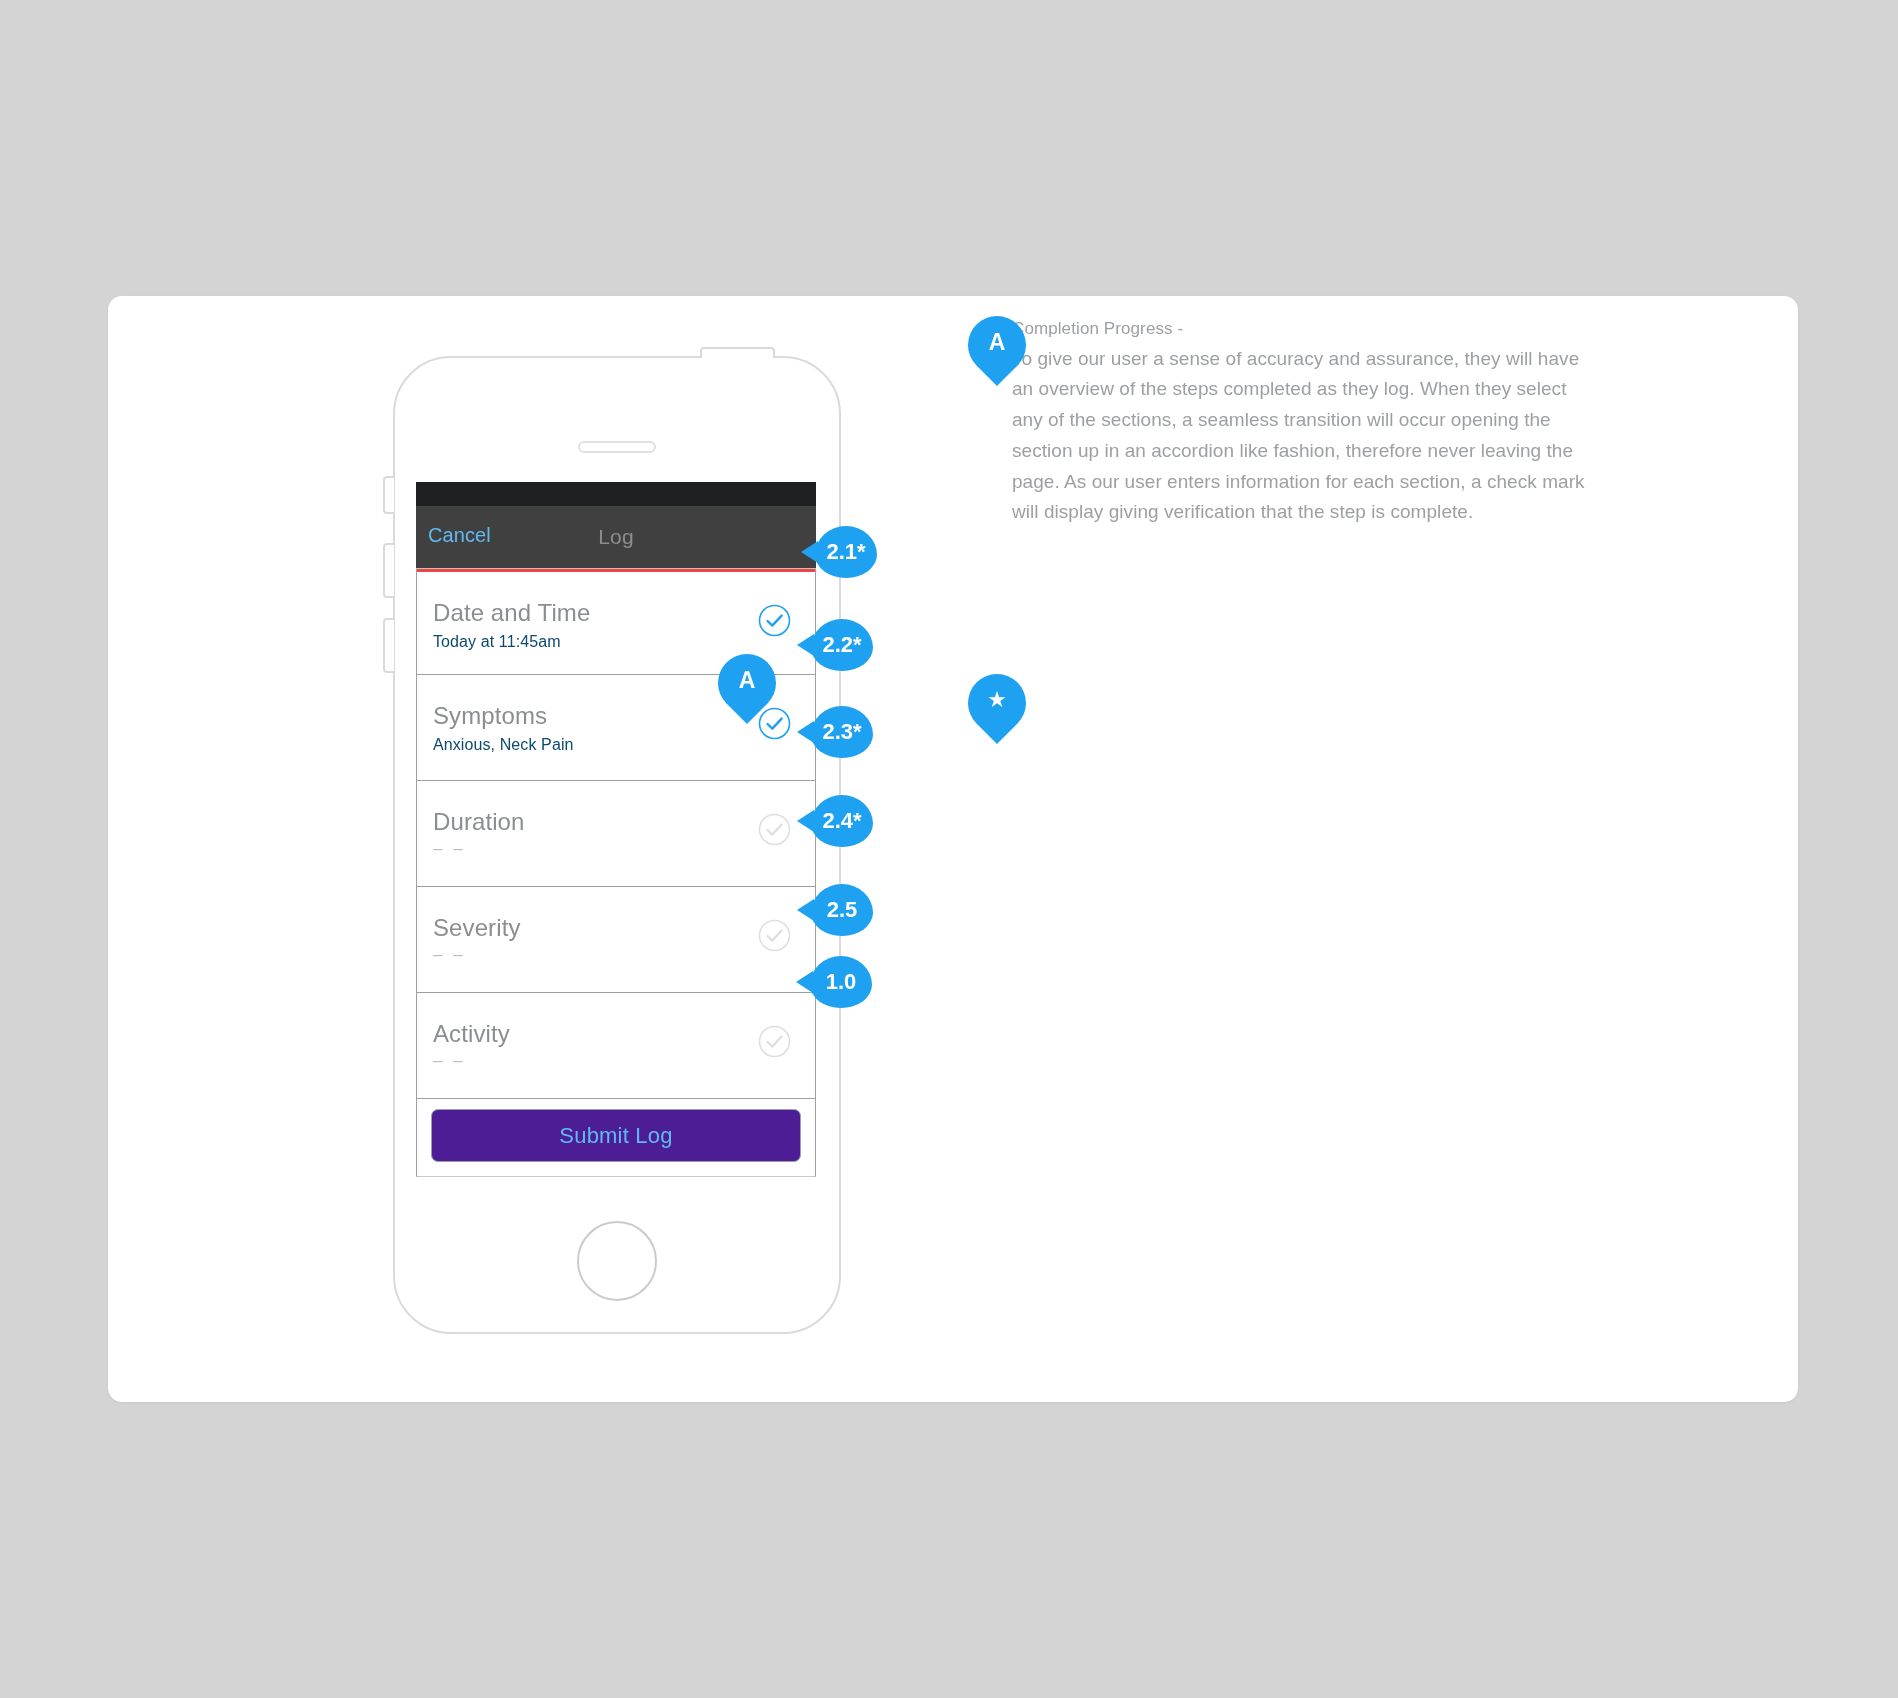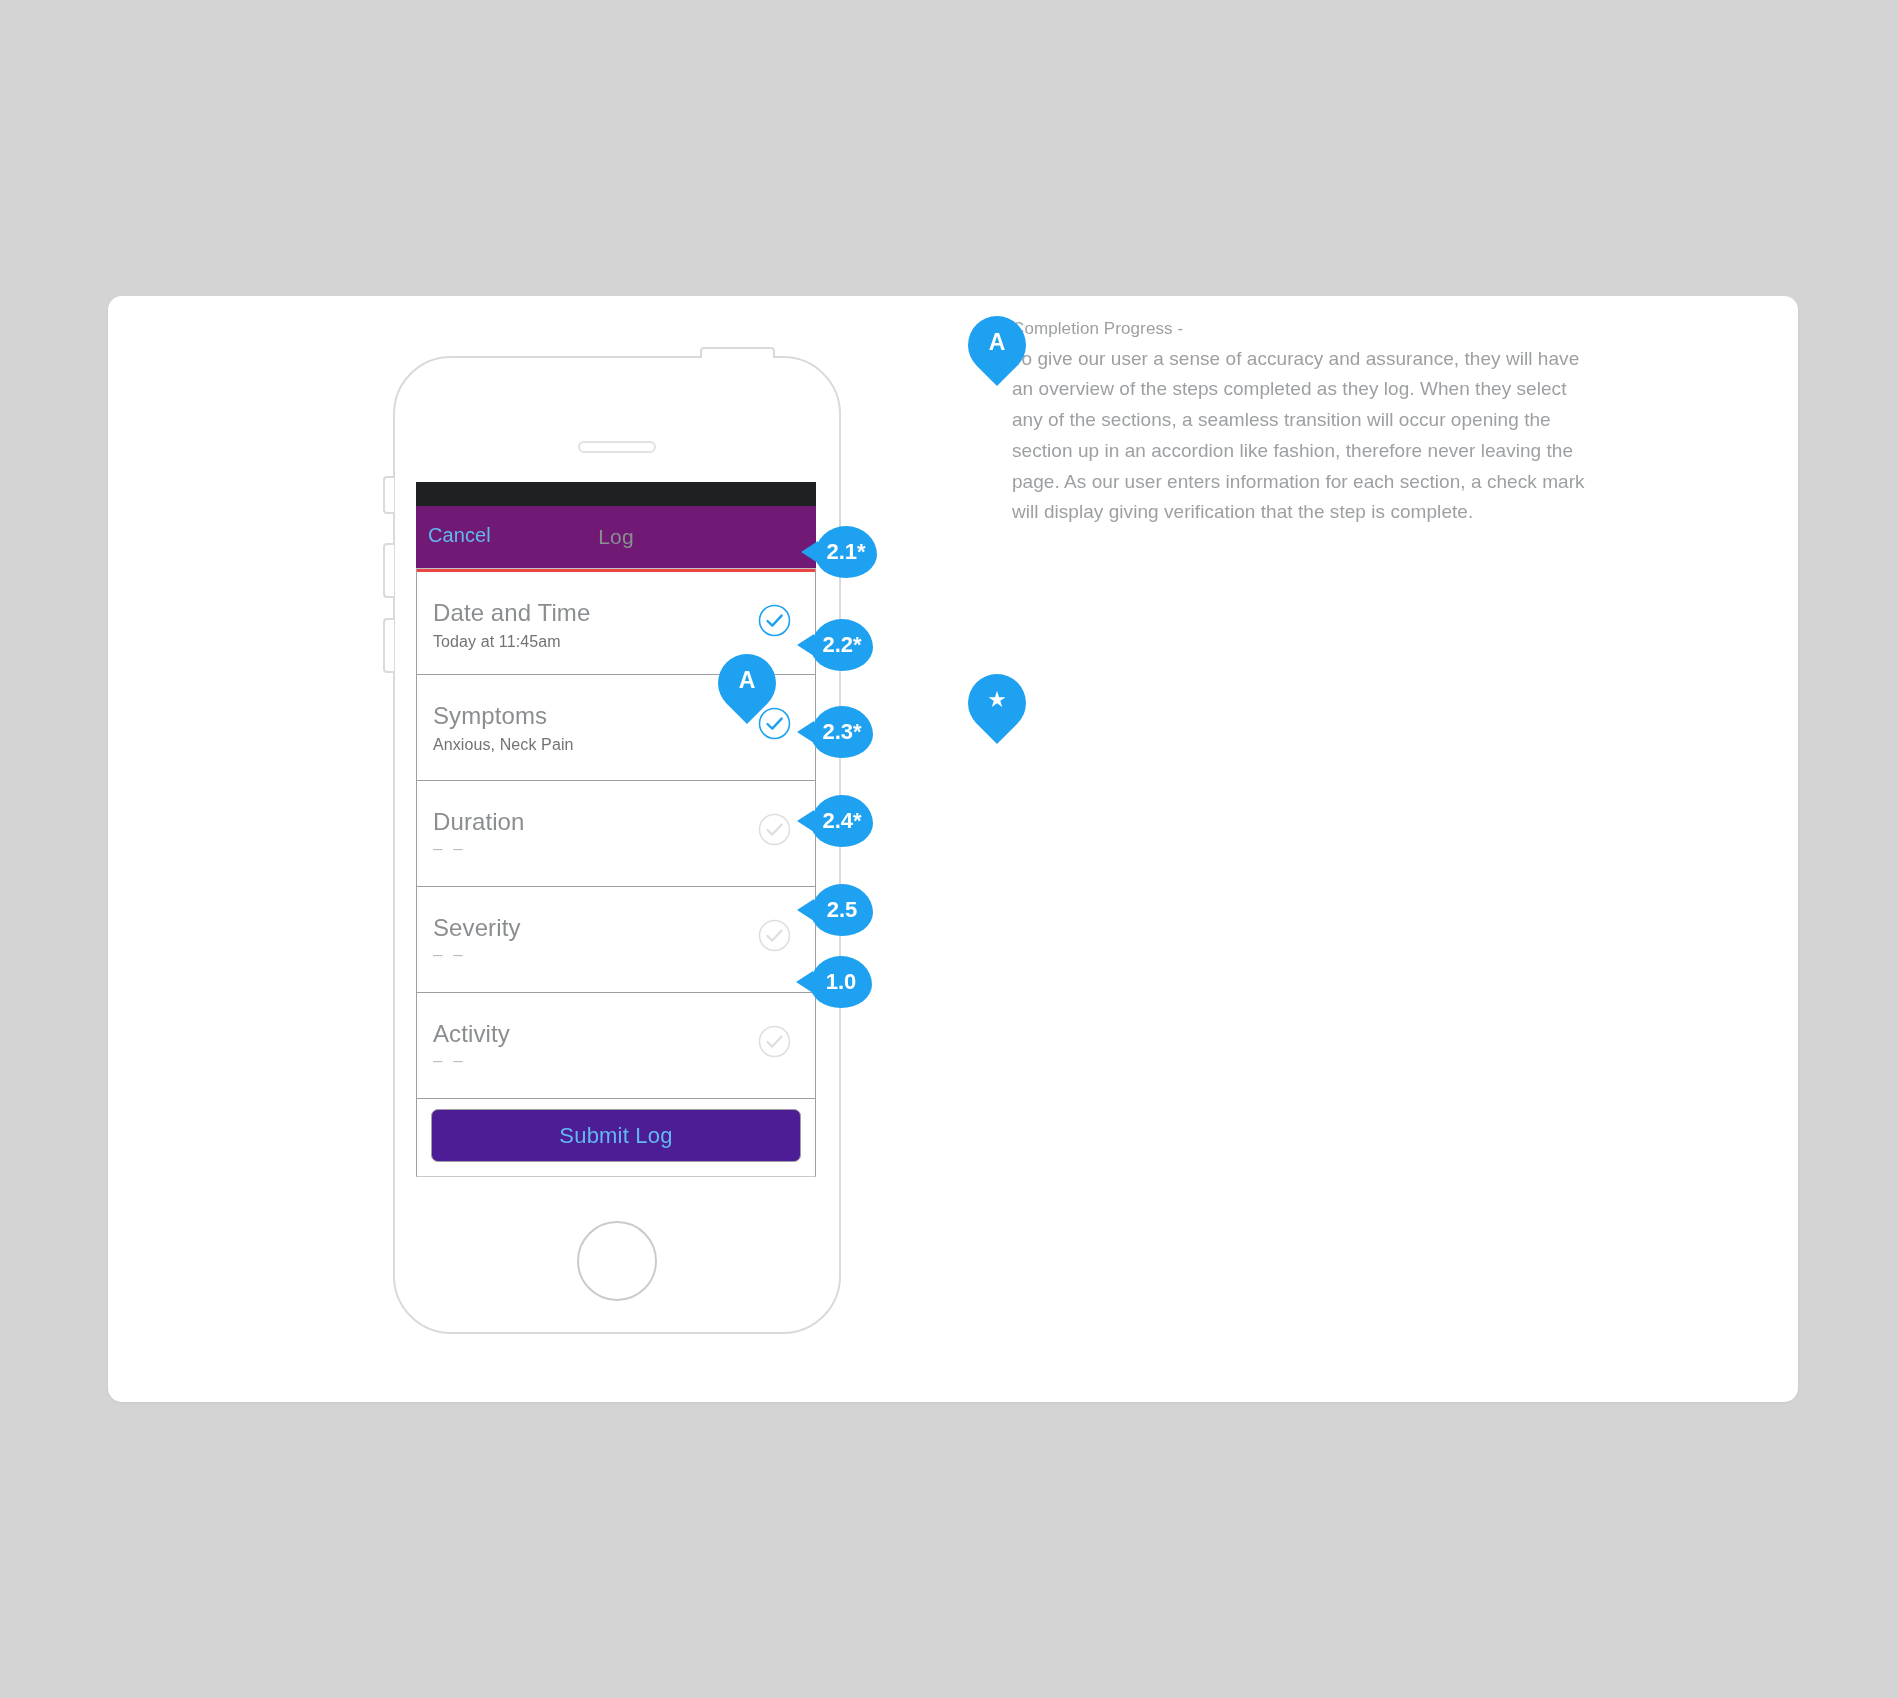--- a/index.html
+++ b/index.html
@@ -108,21 +108,21 @@
     background: #fff;
   }
   .status-bar {
     height: 24px;
     background: #1f2023;
   }
   .nav-bar {
     height: 62px;
     border-bottom: 1px solid #bfc2c4;
     position: relative;
-    background: #701a75;
+    background: #404040;
   }
   .nav-cancel {
     position: absolute;
     left: 12px;
     top: 18px;
     font-size: 20px;
     color: #61b9f0;
     letter-spacing: 0.1px;
   }
   .nav-title {
@@ -154,21 +154,21 @@
     top: 27px;
     font-size: 24px;
     color: #8b8e90;
     letter-spacing: 0.1px;
   }
   .row-value {
     position: absolute;
     left: 16px;
     top: 61px;
     font-size: 16px;
-    color: #737373;
+    color: #0c4a6e;
     letter-spacing: 0.1px;
   }
   .row-value.empty {
     top: 58px;
     letter-spacing: 3px;
     color: #b9bcbd;
     font-size: 17px;
   }
 
   

